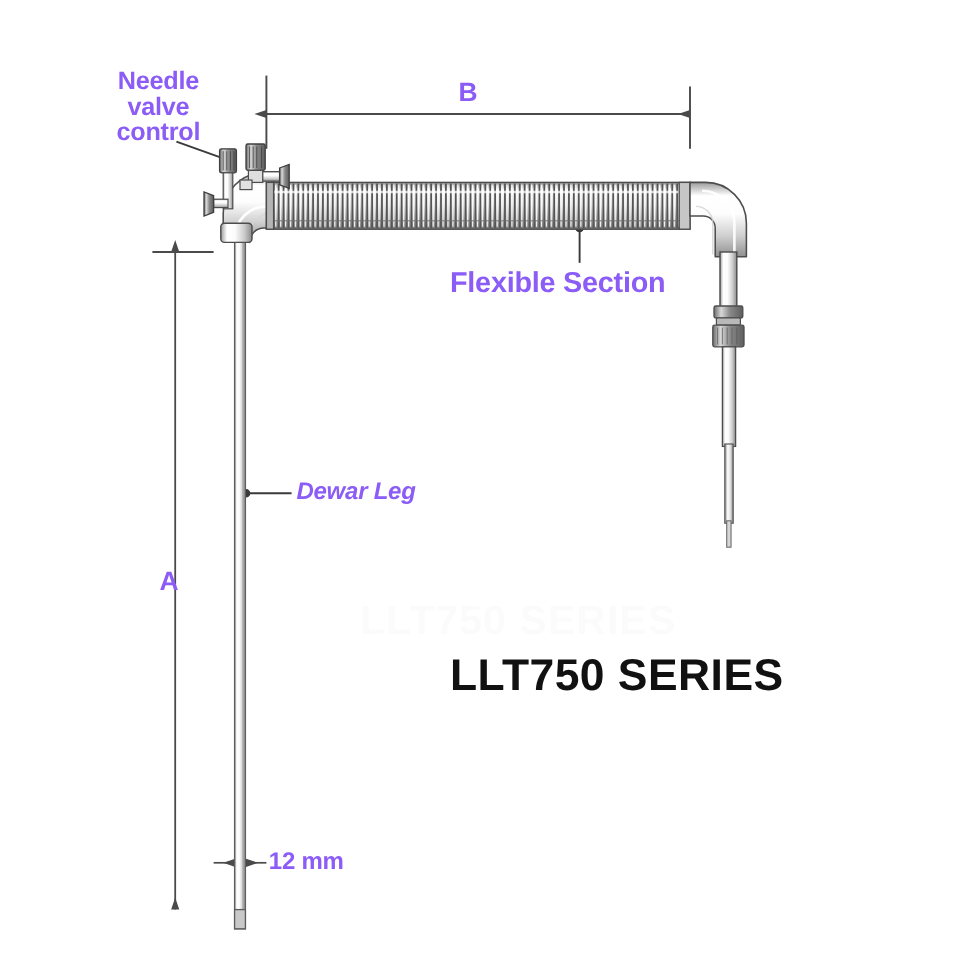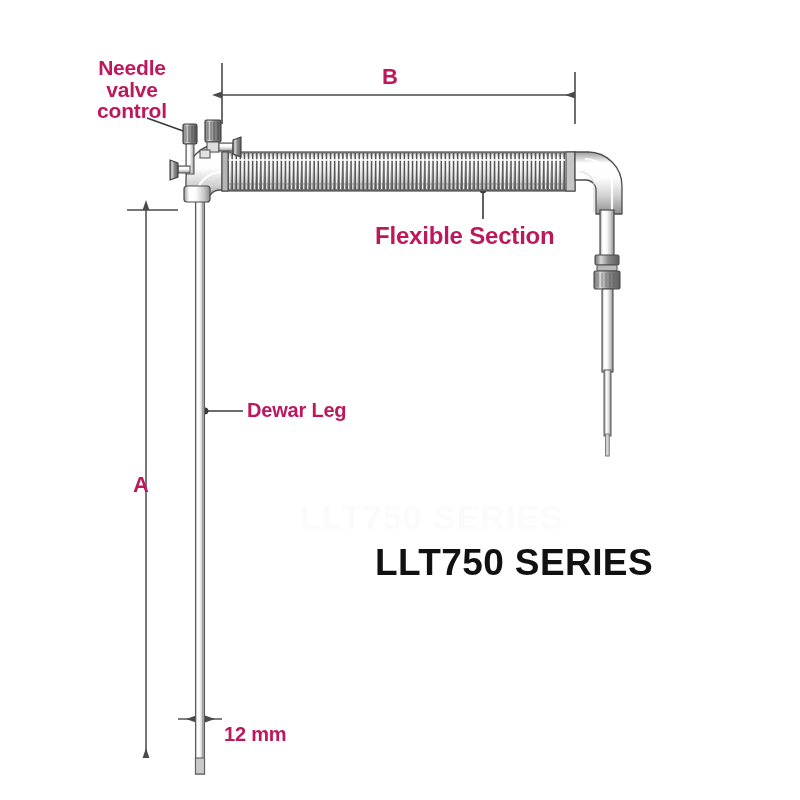--- a/index.html
+++ b/index.html
@@ -13,21 +13,21 @@
   #diagram-root{
     position:relative;
     width:800px;height:800px;
     background:#ffffff;
   }
   svg#dwg{position:absolute;left:0;top:0;width:800px;height:800px;display:block;}
 
   
   .lbl{
     position:absolute;
-    color:#be185d;
+    color:#8b5cf6;
     font-family:"Liberation Sans", sans-serif;
     line-height:1.04;
     white-space:pre;
     letter-spacing:-0.2px;
   }
   #needle-valve-label{
     left:72px; top:57px;
     width:120px;
     text-align:center;
     font-size:21px;
@@ -36,36 +36,36 @@
   }
   #flexible-section-label{
     left:375px; top:224px;
     font-size:24px;
     font-weight:600;
   }
   #dewar-leg-label{
     left:247px; top:400px;
     font-size:20px;
     font-weight:600;
+    font-style:italic;
   }
   #dim-b-label{
     left:382px; top:66px;
     font-size:22px;
     font-weight:600;
   }
   #dim-a-label{
     left:133px; top:474px;
     font-size:22px;
     font-weight:600;
   }
   #dim-12mm-label{
     left:224px; top:708px;
     font-size:20px;
     font-weight:600;
-    margin-top:16px;
   }
   #series-title{
     left:375px; top:544px;
     font-size:37px;
     font-weight:700;
     color:#111111;
     letter-spacing:0.4px;
   }
   #watermark{
     left:300px; top:500px;

